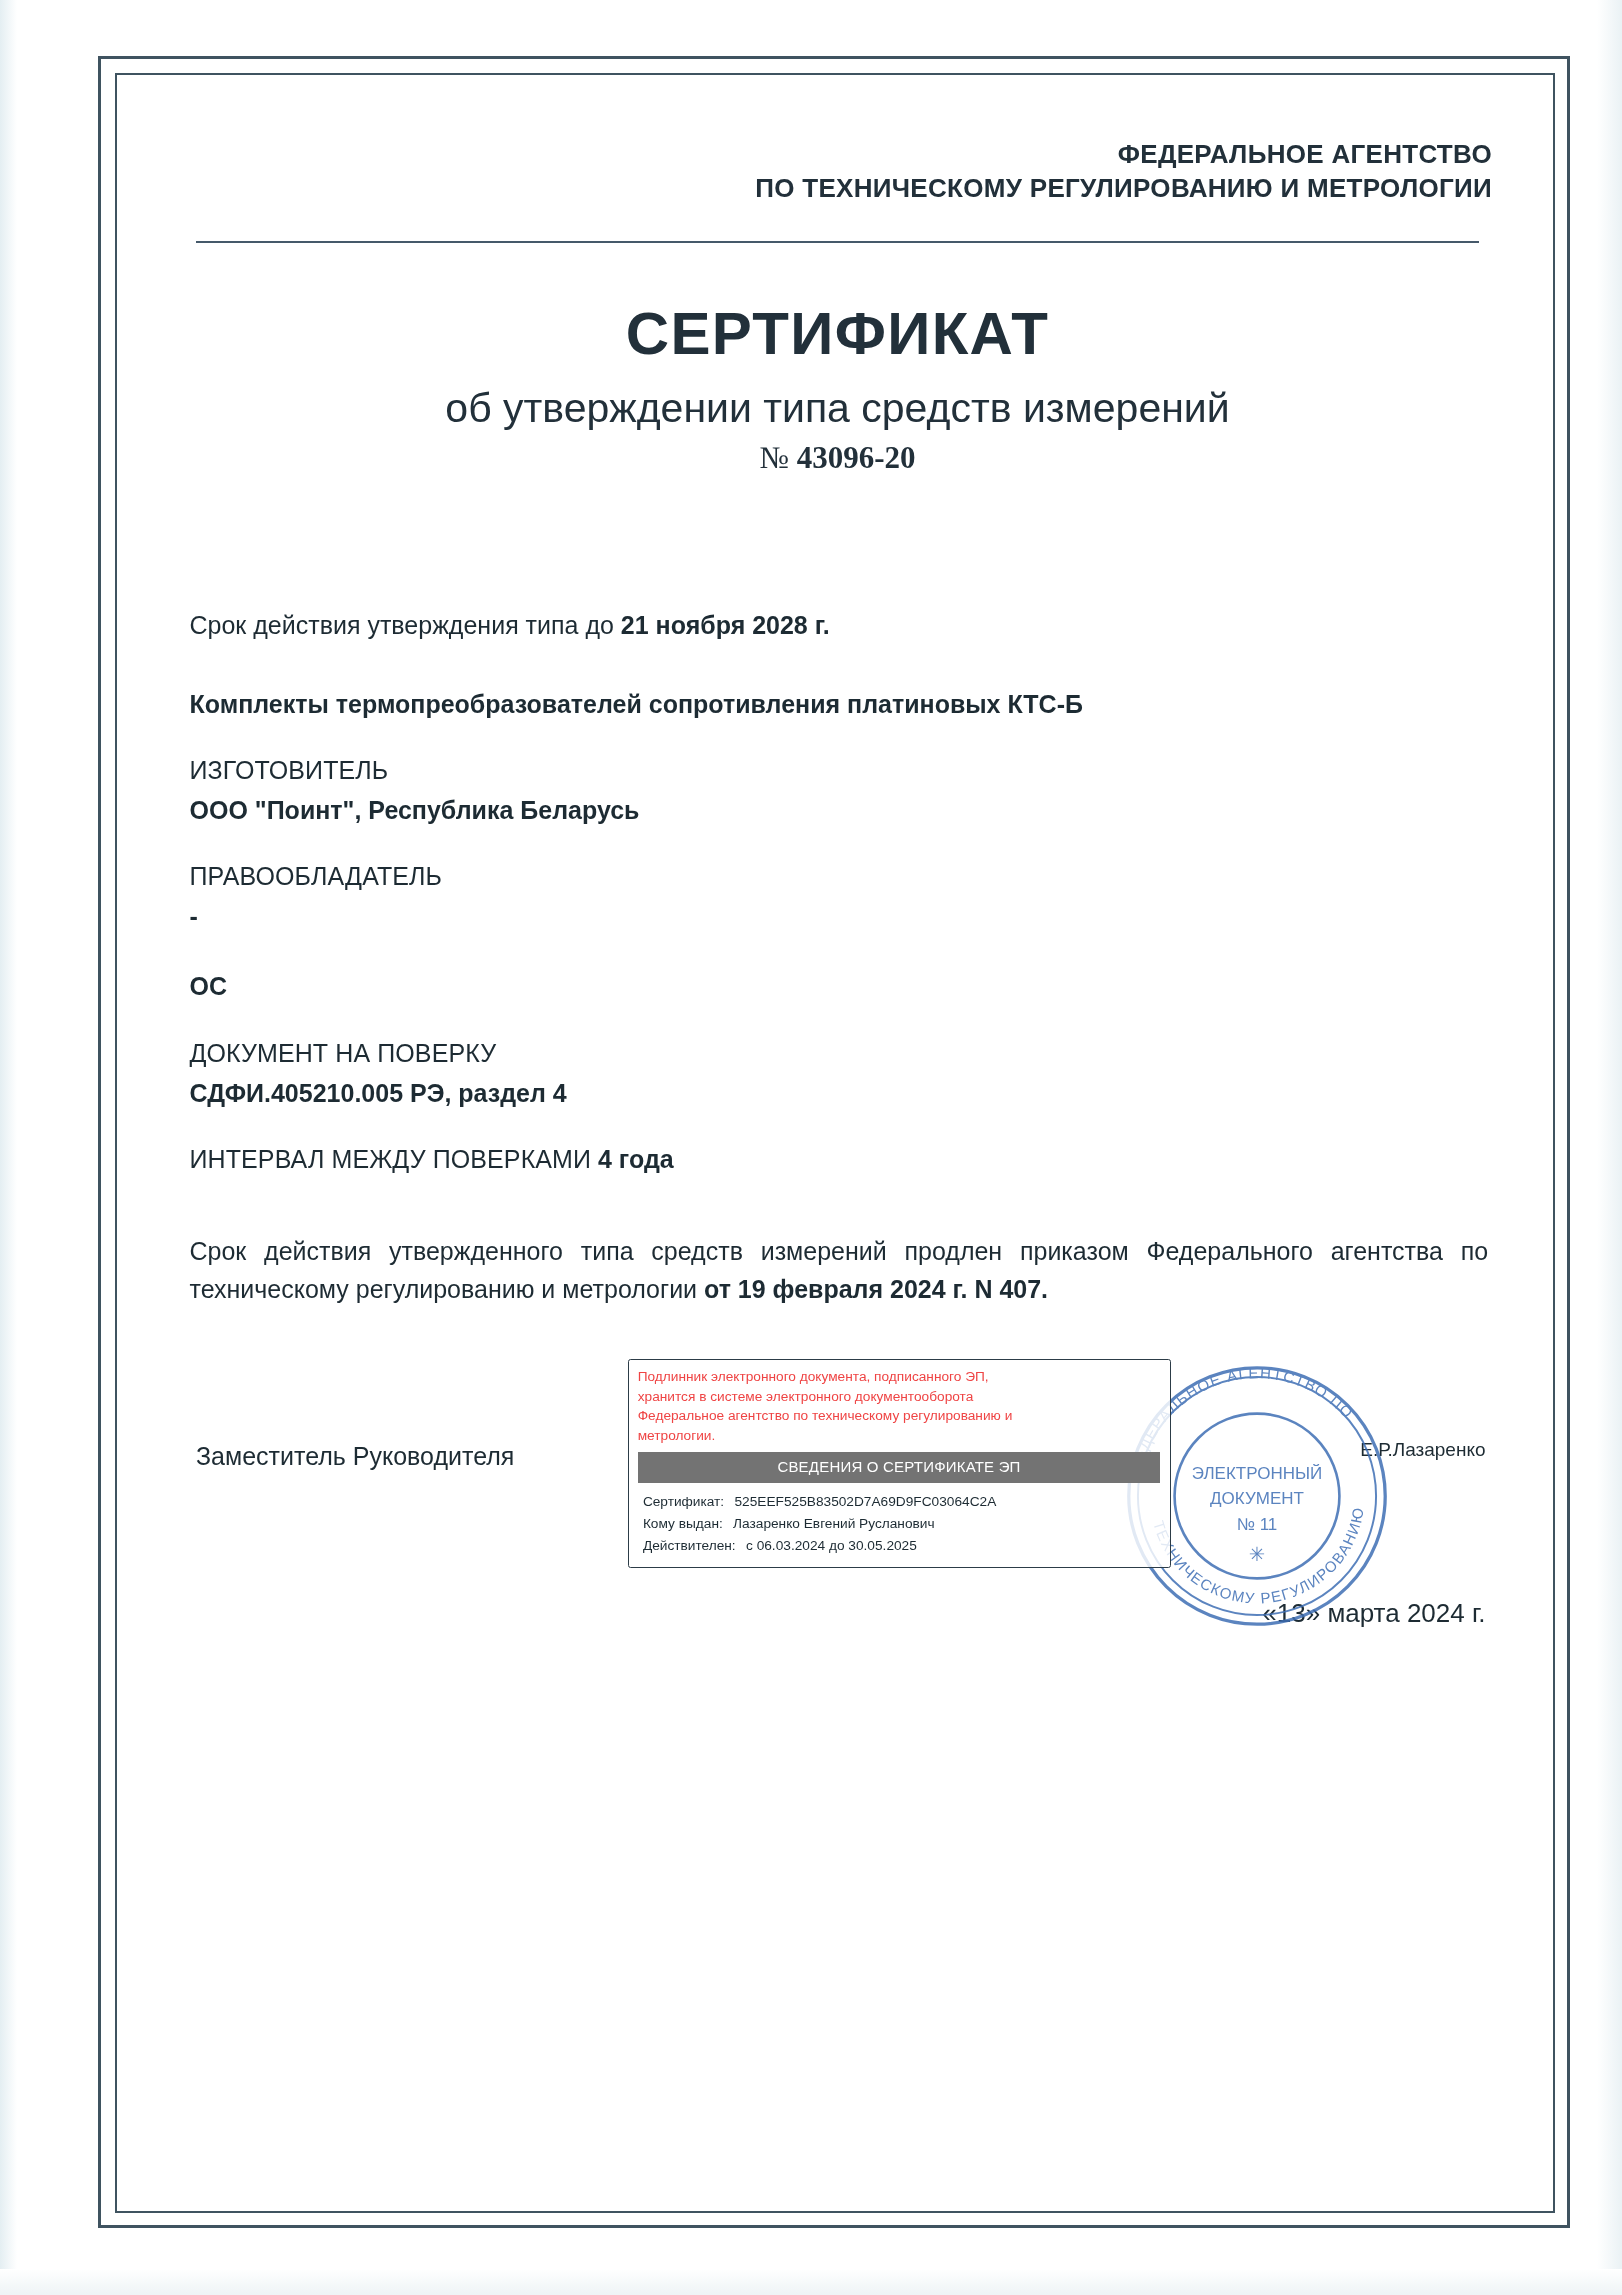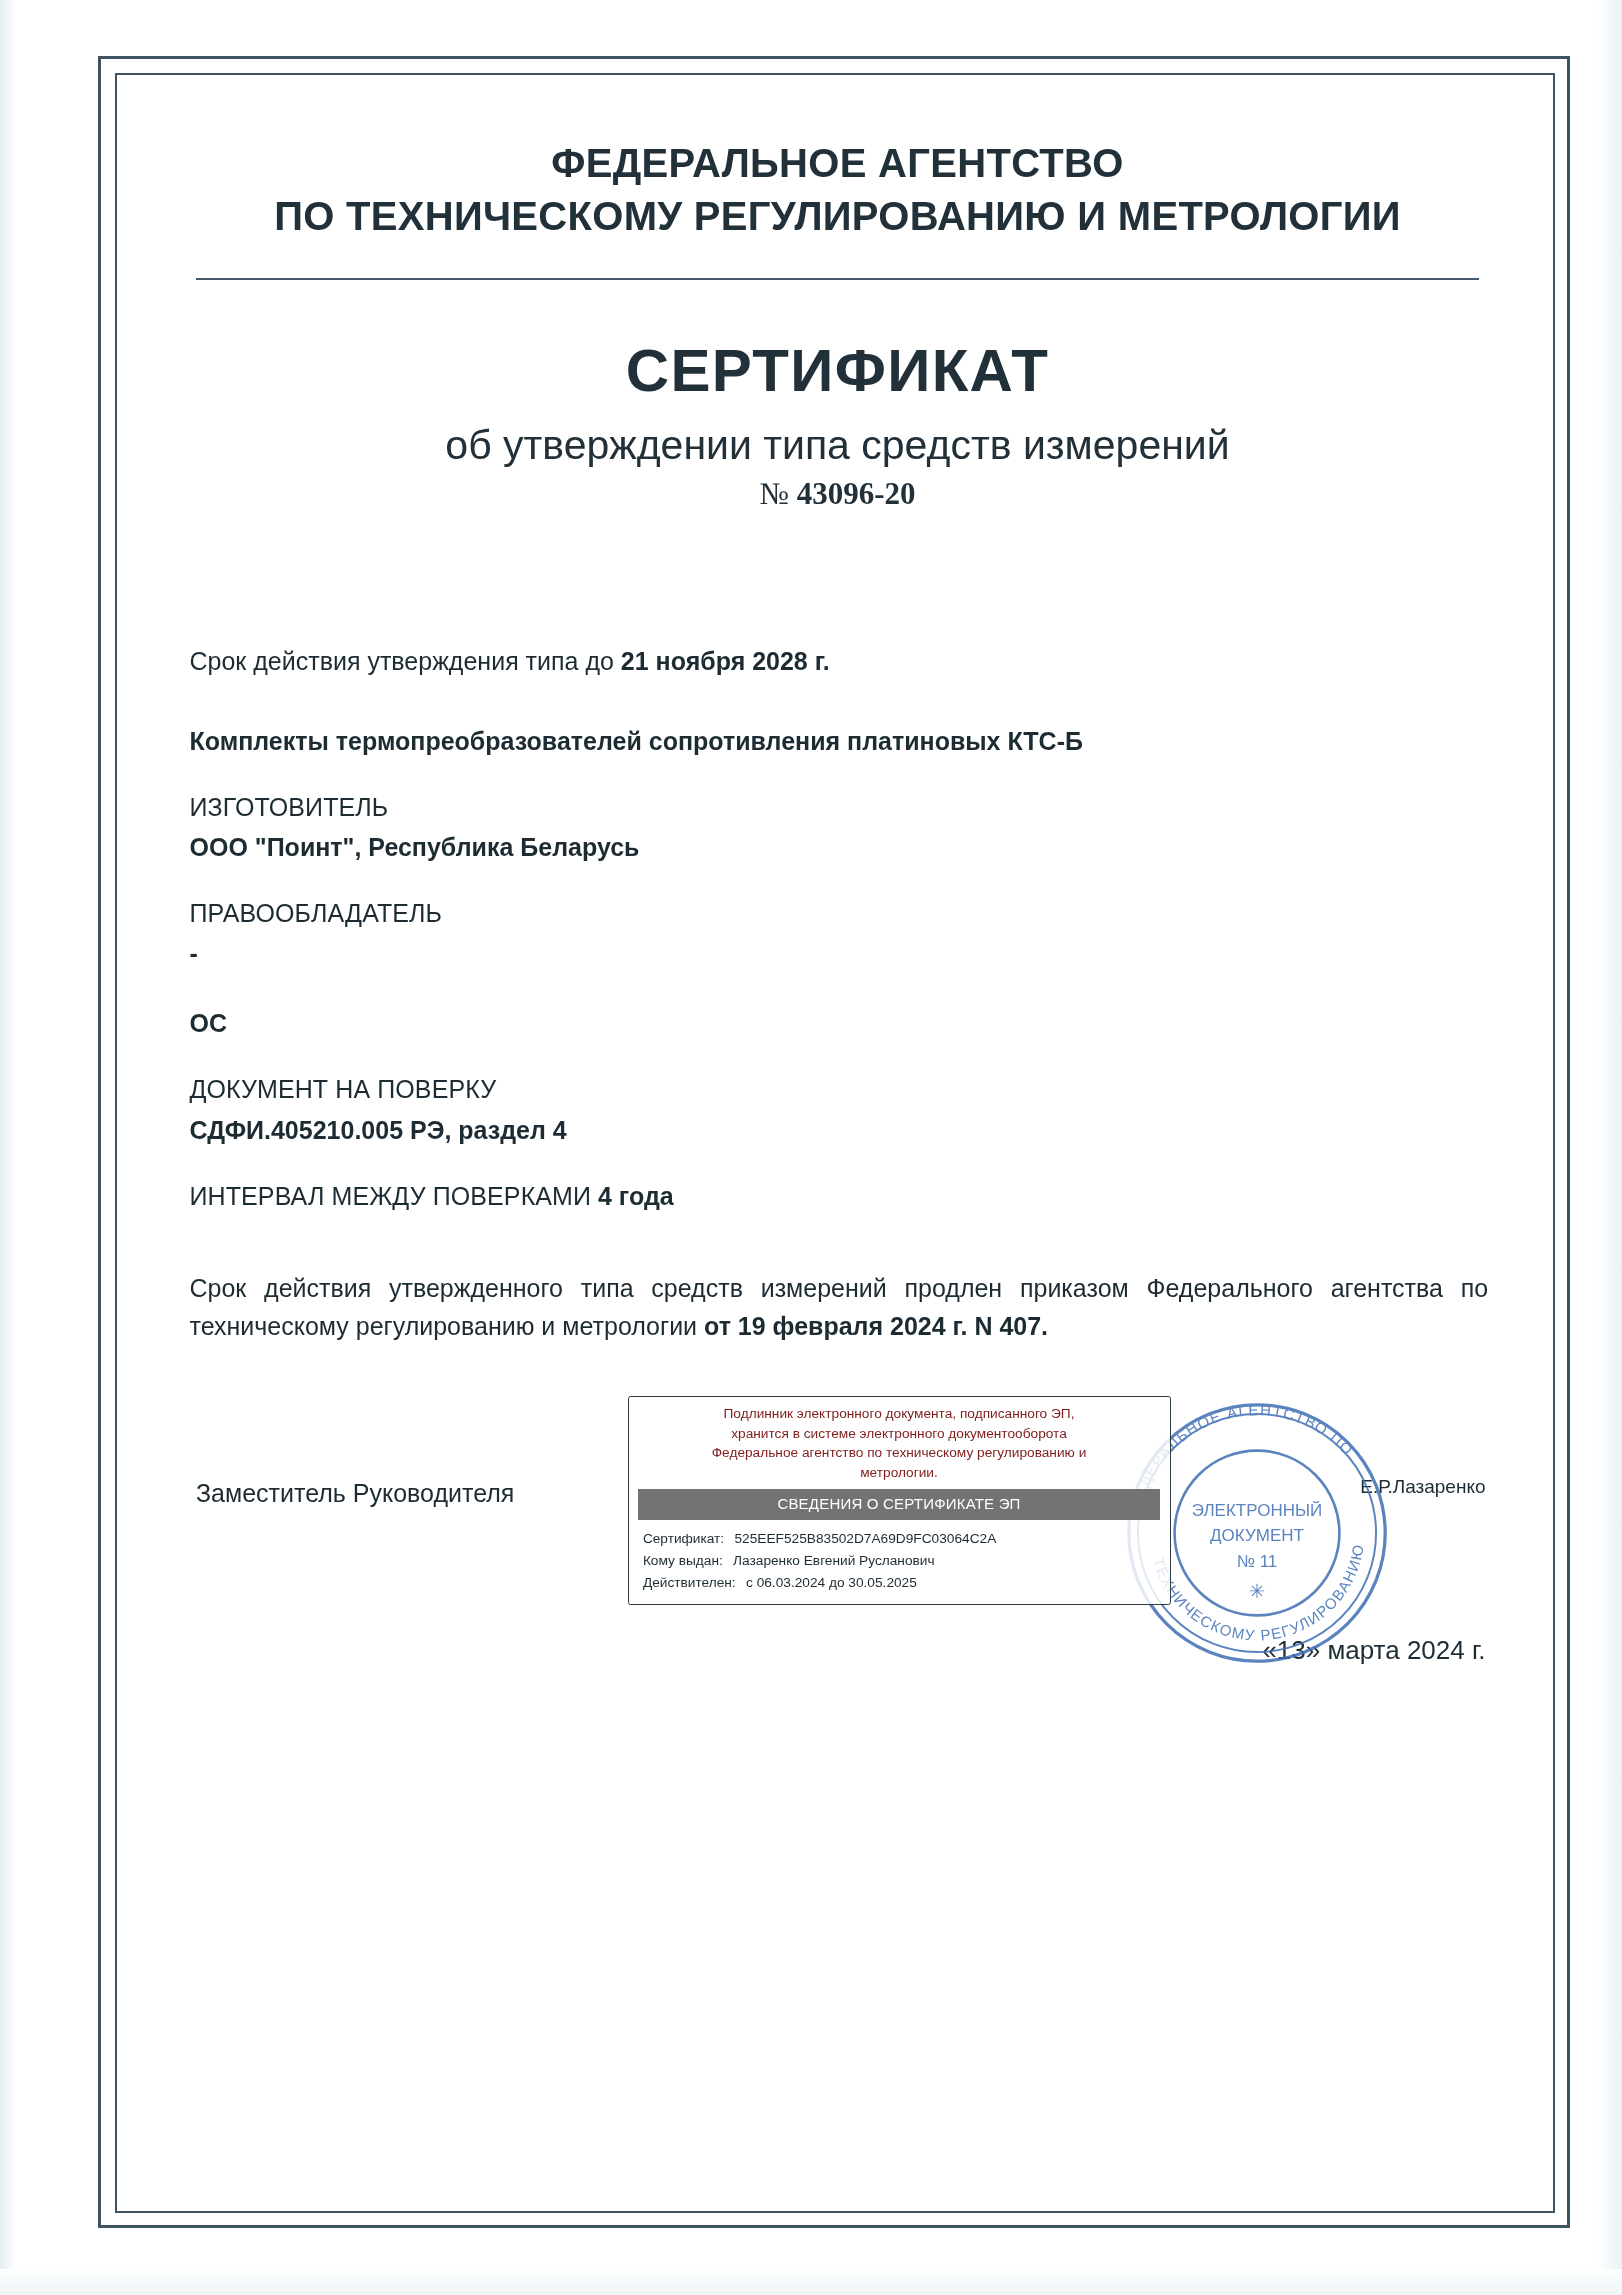--- a/index.html
+++ b/index.html
@@ -60,23 +60,23 @@
 
   
   .content {
     position: absolute;
     left: 183px;
     top: 137px;
     width: 1309px;
   }
 
   .agency {
-    text-align: center;
+    text-align: right;
     font-weight: bold;
-    font-size: 40px;
+    font-size: 26px;
     letter-spacing: 0.3px;
     line-height: 1.32;
     color: #22303a;
   }
   .agency .line2 { display: block; }
 
   .rule {
     margin: 35px 13px 0 13px;
     border-top: 2px solid #45596a;
   }
@@ -167,24 +167,23 @@
     top: 6.5px;
     width: 543px;
     border: 1.3px solid #2c3c47;
     border-radius: 2.6px;
     background: rgba(255,255,255,0.82);
     padding: 7.9px 9.2px 10.5px 9.2px;
     box-sizing: border-box;
     z-index: 5;
   }
   .esig-top {
-    text-align: center;
     font-size: 13.7px;
     line-height: 1.42;
-    color: #7f1d1d;
+    color: #ef4444;
   }
   .esig-bar {
     margin: 6.5px 0 7.9px 0;
     background: #737373;
     color: #ffffff;
     text-align: center;
     font-size: 15px;
     padding: 4.6px 0 5.2px 0;
     letter-spacing: 0.2px;
   }

